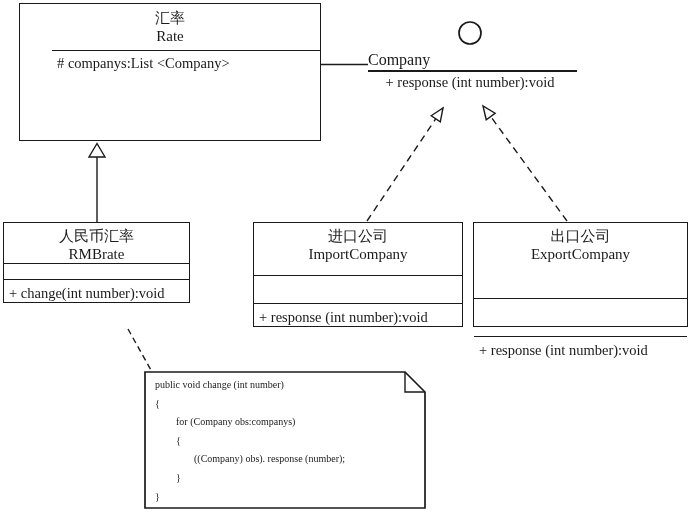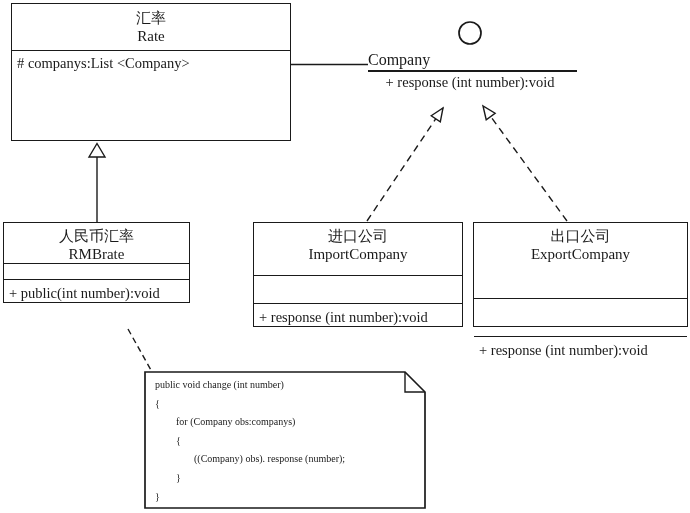--- a/index.html
+++ b/index.html
@@ -61,41 +61,41 @@
     <line x1="367" y1="221" x2="443" y2="108" stroke="#1a1a1a" stroke-width="1.4" stroke-dasharray="7,5" marker-end="url(#hollowtri)"></line>
 
     <line x1="567" y1="221" x2="483" y2="106" stroke="#1a1a1a" stroke-width="1.4" stroke-dasharray="7,5" marker-end="url(#hollowtri)"></line>
 
     <line x1="128" y1="329" x2="152" y2="372" stroke="#1a1a1a" stroke-width="1.4" stroke-dasharray="6,4"></line>
 
     <path d="M145,372 L405,372 L425,392 L425,508 L145,508 Z" fill="#ffffff" stroke="#1a1a1a" stroke-width="1.7"></path>
     <path d="M405,372 L405,392 L425,392" fill="none" stroke="#1a1a1a" stroke-width="1.4"></path>
   </svg>
 
-  <div class="cls" style="left:11px;top:3px;width:280px;height:138px;">
+  <div class="cls" style="left:19px;top:3px;width:302px;height:138px;">
     <div class="sec title-sec" style="height:46px;">
       <div>汇率</div>
       <div>Rate</div>
     </div>
-    <div class="sec attr-sec" style="height:29px;padding-top:4px;">
+    <div class="sec attr-sec" style="height:29px;padding-top:4px;margin-left:32px;">
       <div class="memberline"># companys:List &lt;Company&gt;</div>
     </div>
   </div>
 
   <div class="iface-name">Company</div>
   <div class="iface-meth">+ response (int number):void</div>
 
   <div class="cls" style="left:3px;top:222px;width:187px;height:81px;">
     <div class="sec title-sec" style="height:43px;padding-top:4px;">
       <div>人民币汇率</div>
       <div>RMBrate</div>
     </div>
     <div class="sec attr-sec" style="height:30px;"></div>
     <div class="sec meth-sec" style="padding-top:5px;">
-      <div class="memberline">+ public(int number):void</div>
+      <div class="memberline">+ change(int number):void</div>
     </div>
   </div>
 
   <div class="cls" style="left:253px;top:222px;width:210px;height:105px;gap:12px;">
     <div class="sec title-sec" style="height:43px;padding-top:4px;">
       <div>进口公司</div>
       <div>ImportCompany</div>
     </div>
     <div class="sec attr-sec" style="height:30px;"></div>
     <div class="sec meth-sec" style="padding-top:5px;">

